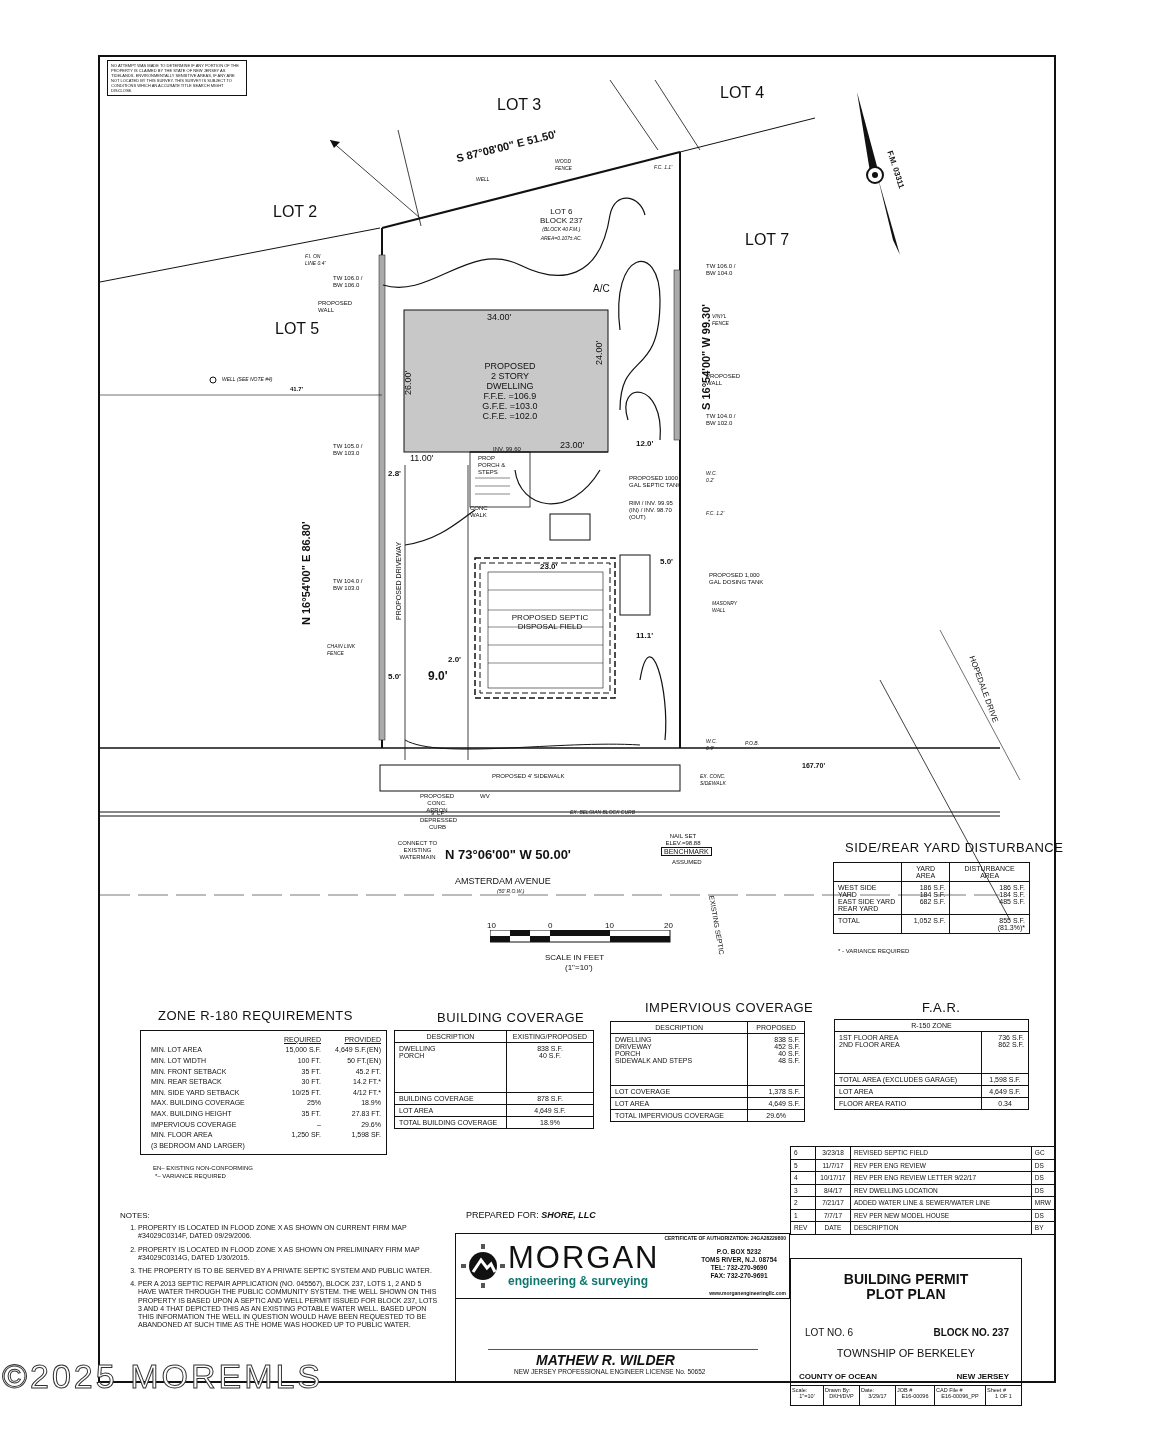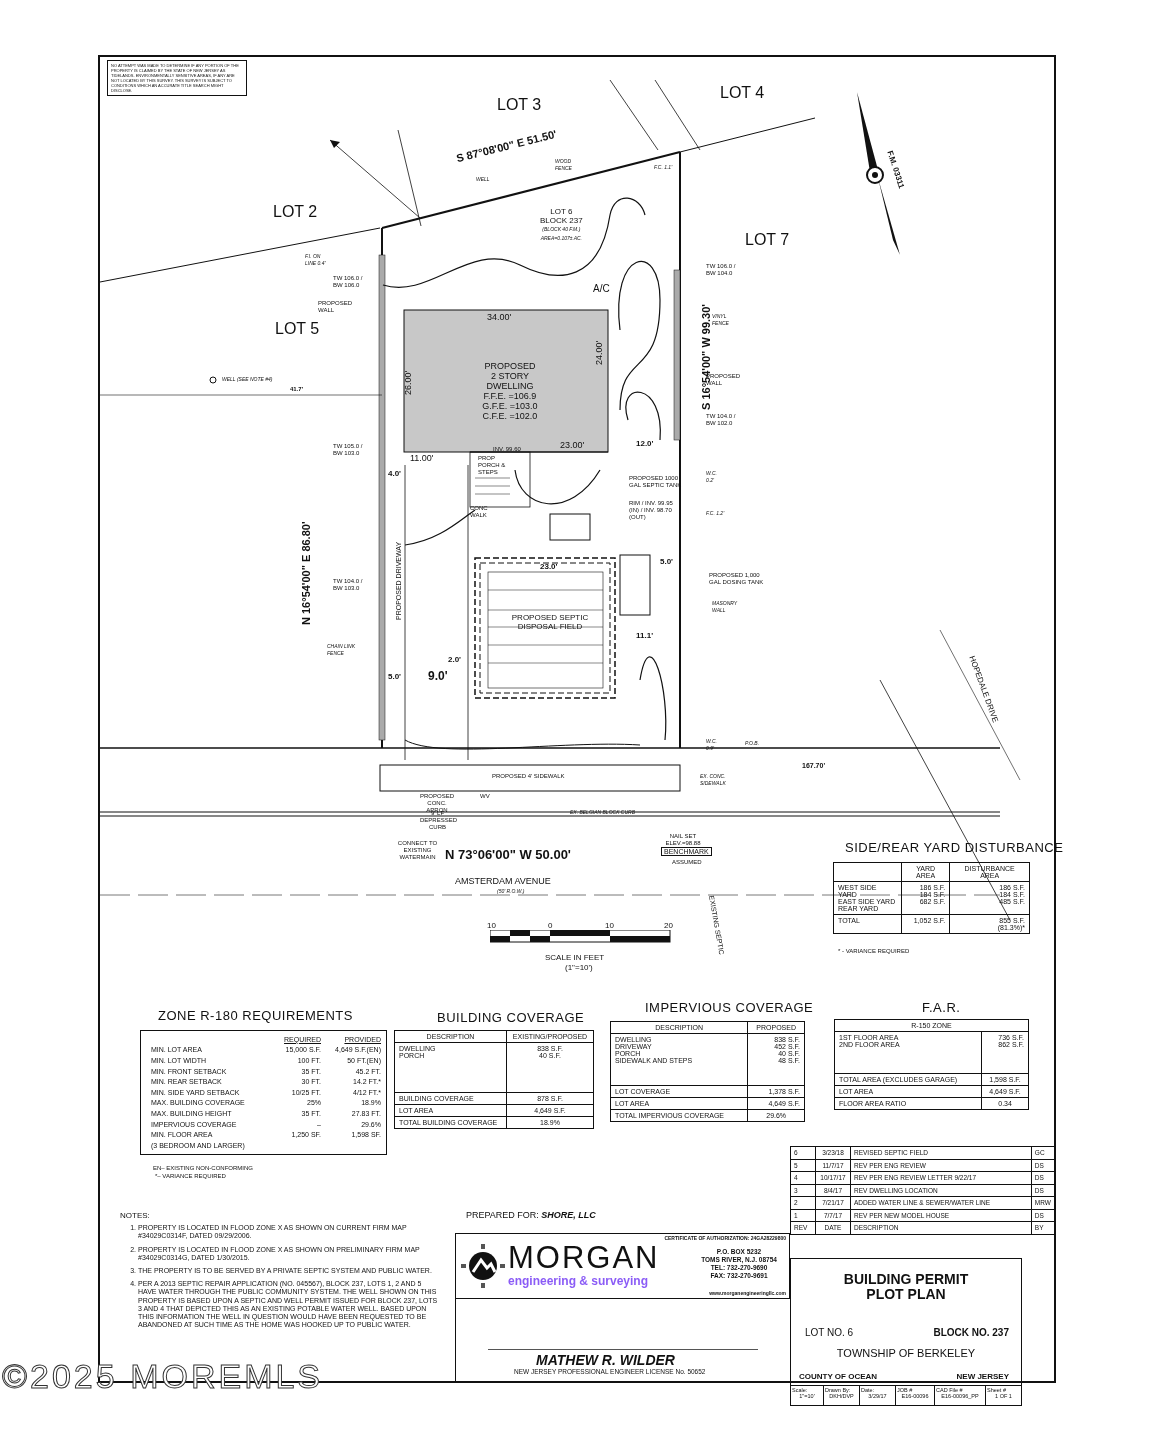--- a/index.html
+++ b/index.html
@@ -128,21 +128,21 @@
   <div>C.F.E. =102.0</div>
 </div>
 <div class="sm" style="left:487px;top:314px;font-size:9px">34.00'</div>
 <div class="sm" style="left:405px;top:395px;font-size:9px;transform:rotate(-90deg);transform-origin:left top">26.00'</div>
 <div class="sm" style="left:596px;top:365px;font-size:9px;transform:rotate(-90deg);transform-origin:left top">24.00'</div>
 <div class="sm" style="left:560px;top:442px;font-size:9px">23.00'</div>
 <div class="sm" style="left:410px;top:455px;font-size:9px">11.00'</div>
 <div class="sm" style="left:493px;top:446px;font-size:6px">INV. 99.60</div>
 
 <div class="sm" style="left:636px;top:440px;font-size:8px;font-weight:bold">12.0'</div>
-<div class="sm" style="left:388px;top:470px;font-size:8px;font-weight:bold">4.0'</div>
+<div class="sm" style="left:388px;top:470px;font-size:8px;font-weight:bold">2.8'</div>
 <div class="sm" style="left:290px;top:386px;font-size:6px;font-weight:bold">41.7'</div>
 <div class="sm" style="left:388px;top:673px;font-size:8px;font-weight:bold">5.0'</div>
 <div class="sm" style="left:428px;top:673px;font-size:12px;font-weight:bold">9.0'</div>
 <div class="sm" style="left:448px;top:656px;font-size:8px;font-weight:bold">2.0'</div>
 <div class="sm" style="left:540px;top:563px;font-size:8px;font-weight:bold">23.0'</div>
 <div class="sm" style="left:660px;top:558px;font-size:8px;font-weight:bold">5.0'</div>
 <div class="sm" style="left:636px;top:632px;font-size:8px;font-weight:bold">11.1'</div>
 
 <div class="sm" style="left:593px;top:285px;font-size:10px">A/C</div>
 <div class="sm" style="left:222px;top:376px;font-size:5px;font-style:italic">WELL (SEE NOTE #4)</div>
@@ -465,21 +465,21 @@
   <div class="abs" style="right:3px;top:1px;font-size:5px;font-weight:bold">CERTIFICATE OF AUTHORIZATION: 24GA28229800</div>
   <svg class="abs" style="left:5px;top:10px" width="44" height="44">
     <circle cx="22" cy="22" r="14" fill="#111"></circle>
     <path d="M12,28 L20,16 L26,24 L30,20 L34,28" fill="none" stroke="#fff" stroke-width="3"></path>
     <rect x="20" y="0" width="4" height="5" fill="#555"></rect>
     <rect x="20" y="39" width="4" height="5" fill="#555"></rect>
     <rect x="0" y="20" width="5" height="4" fill="#555"></rect>
     <rect x="39" y="20" width="5" height="4" fill="#555"></rect>
   </svg>
   <div class="abs" style="left:52px;top:8px;font-size:31px;letter-spacing:2px;line-height:32px">MORGAN</div>
-  <div class="abs" style="left:52px;top:40px;font-size:12px;font-weight:bold;color:#8b5cf6">engineering &amp; surveying</div>
+  <div class="abs" style="left:52px;top:40px;font-size:12px;font-weight:bold;color:#0f766e">engineering &amp; surveying</div>
   <div class="abs" style="left:238px;top:14px;width:90px;text-align:center;font-size:6.5px;line-height:8px;font-weight:bold">
     <div>P.O. BOX 5232</div>
     <div>TOMS RIVER, N.J. 08754</div>
     <div>TEL: 732-270-9690</div>
     <div>FAX: 732-270-9691</div>
   </div>
   <div class="abs" style="right:3px;bottom:2px;font-size:5px;font-weight:bold">www.morganengineeringllc.com</div>
 </div>
 
 <div class="sig-block">

